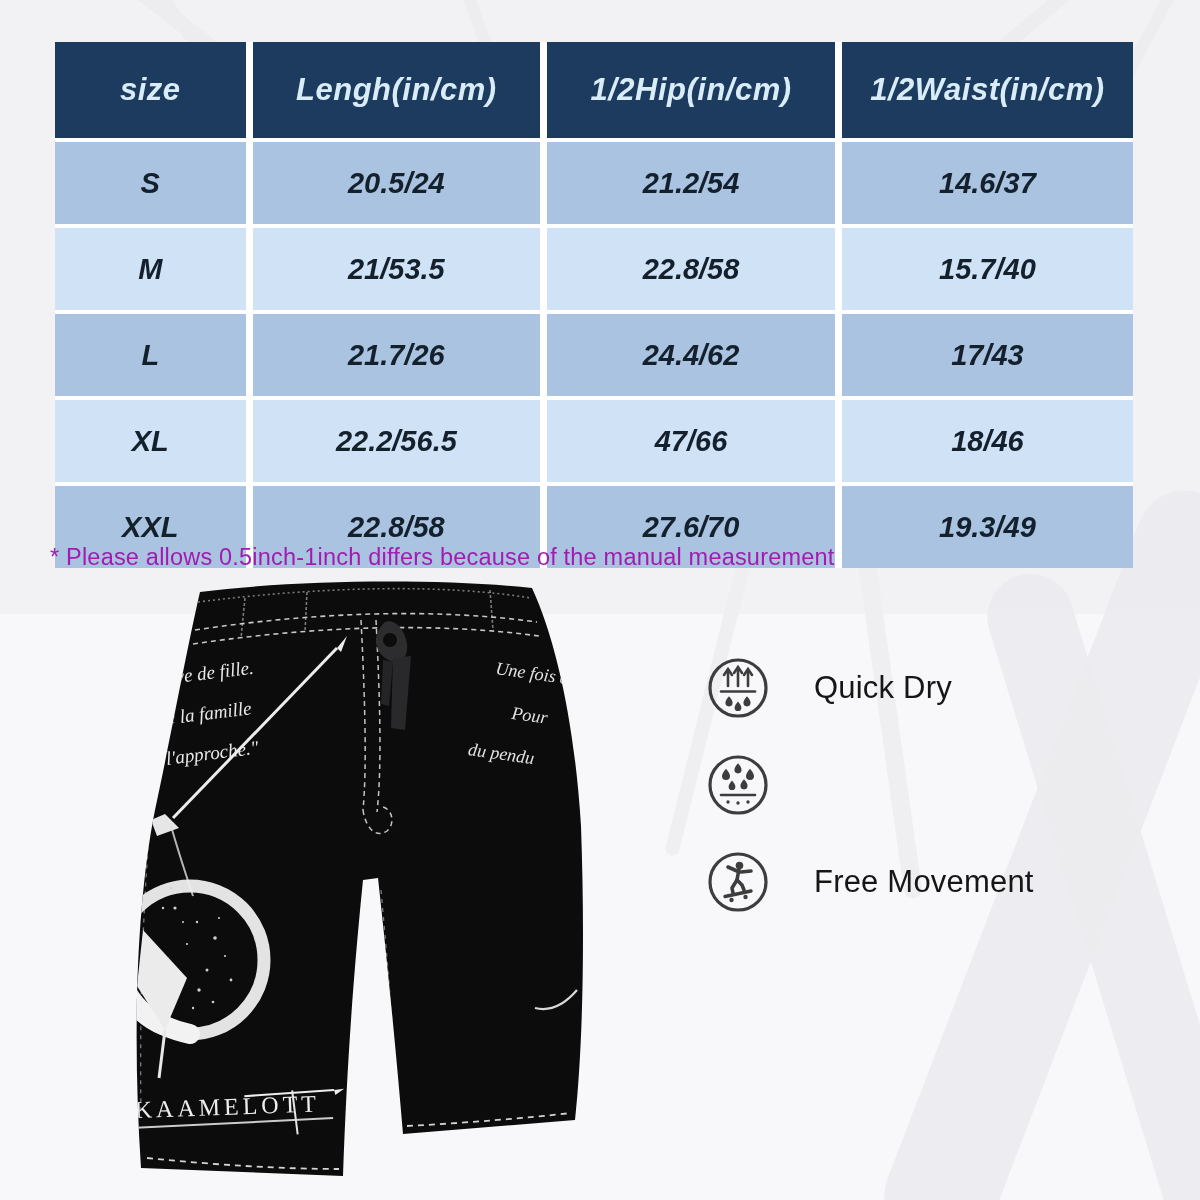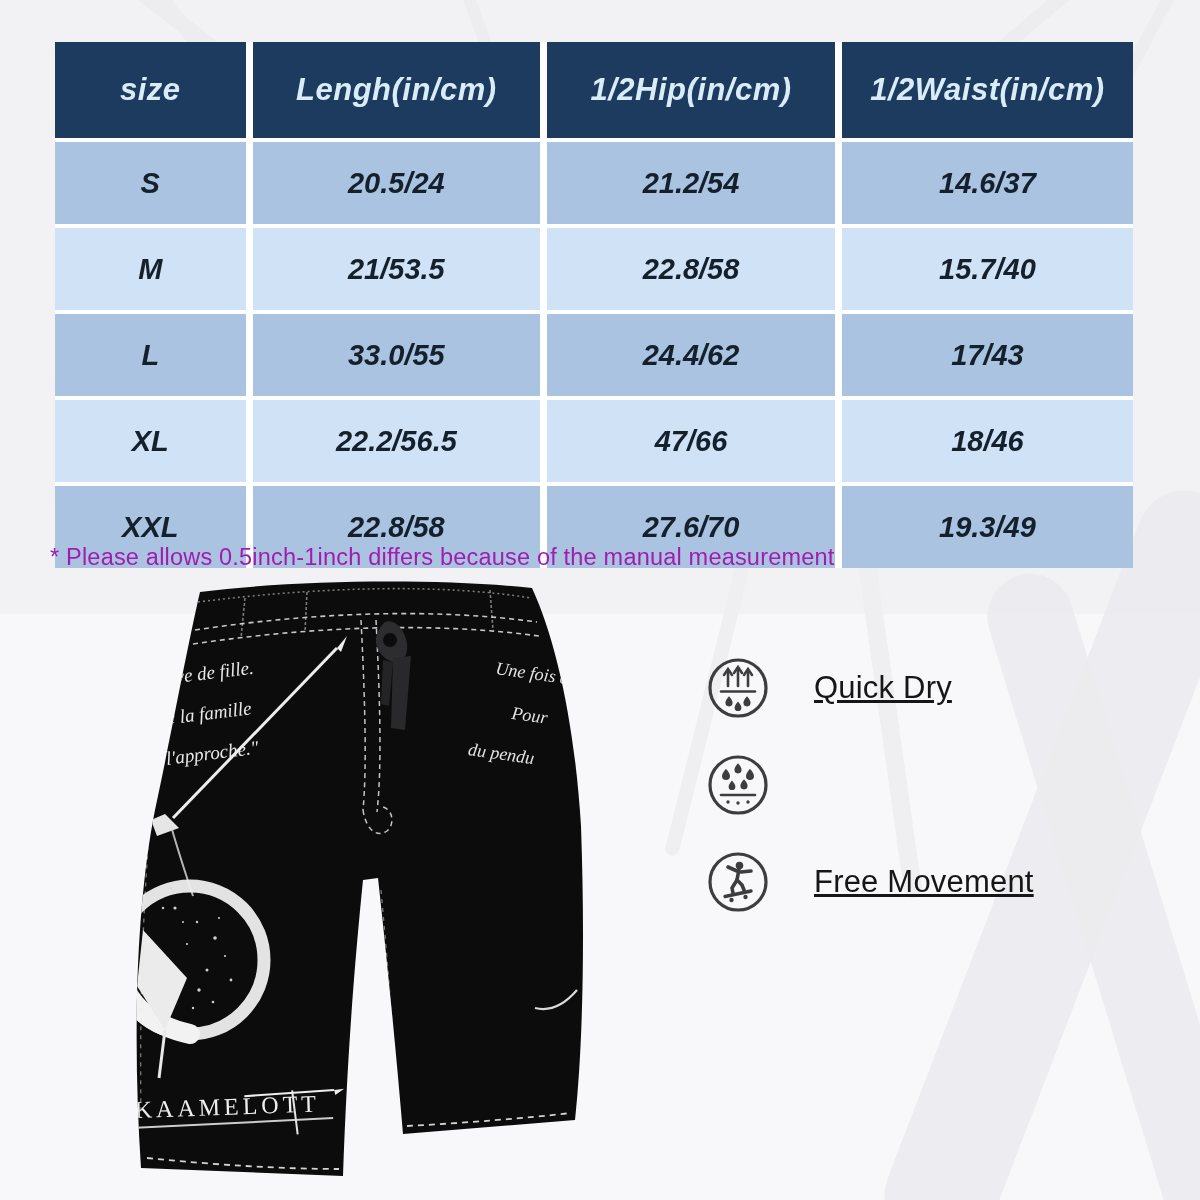--- a/index.html
+++ b/index.html
@@ -55,21 +55,21 @@
   
   .shorts-wrap{position:absolute;z-index:2;left:95px;top:578px;width:520px;height:622px;}
 
   
   .features{
     position:absolute;z-index:3;left:706px;top:656px;width:480px;
     list-style:none;margin:0;padding:0;display:flex;flex-direction:column;gap:33px;
   }
   .feature{display:flex;align-items:center;gap:44px;height:64px;}
   .feature .icon{width:64px;height:64px;flex:0 0 64px;}
-  .feature .label{font-size:31px;color:#161616;letter-spacing:.2px;text-decoration:underline;}
+  .feature .label{font-size:31px;color:#161616;letter-spacing:.2px;}
 </style>
 </head>
 <body>
 
 <div id="stage">
 
   <div class="decor light-band"></div>
   <div class="decor streak s1"></div>
   <div class="decor streak s2"></div>
   <div class="decor streak s3"></div>
@@ -103,21 +103,21 @@
           <td>14.6/37</td>
         </tr>
         <tr>
           <th>M</th>
           <td>21/53.5</td>
           <td>22.8/58</td>
           <td>15.7/40</td>
         </tr>
         <tr>
           <th>L</th>
-          <td>33.0/55</td>
+          <td>21.7/26</td>
           <td>24.4/62</td>
           <td>17/43</td>
         </tr>
         <tr>
           <th>XL</th>
           <td>22.2/56.5</td>
           <td>47/66</td>
           <td>18/46</td>
         </tr>
         <tr>

